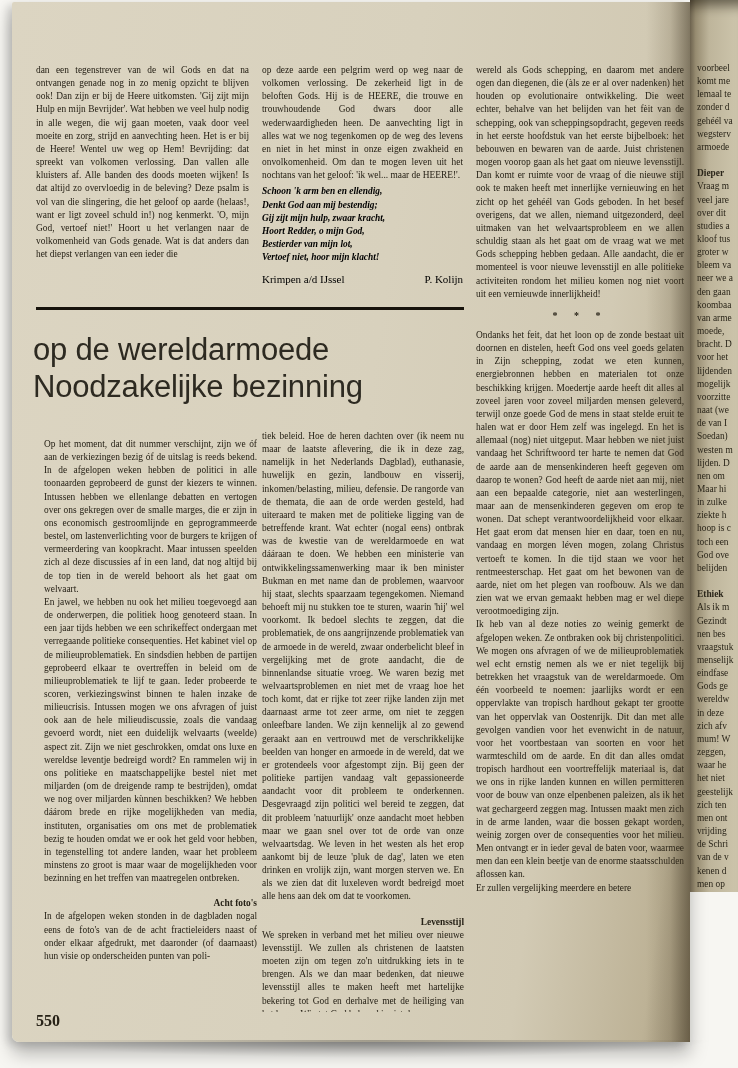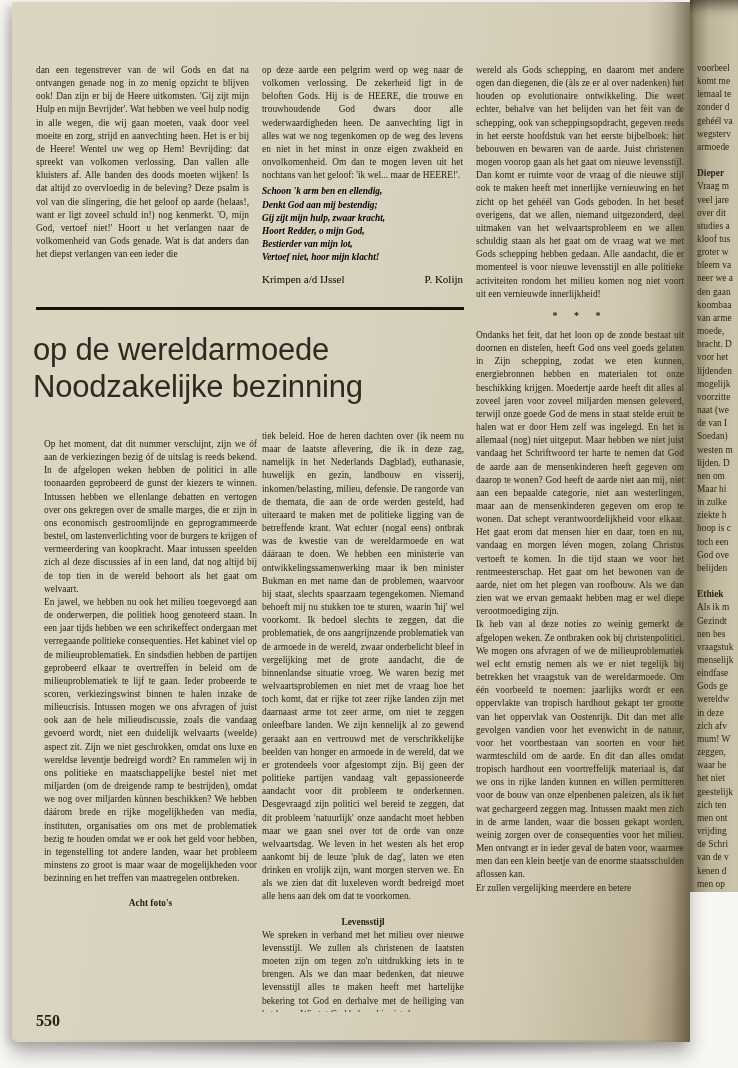--- a/index.html
+++ b/index.html
@@ -47,21 +47,21 @@
 
   .title{
     position:absolute;left:21px;top:329px;width:445px;
     font-family:"Liberation Sans", sans-serif;
     font-size:31px;line-height:37px;letter-spacing:-0.2px;color:#2d2a21;
   }
   .new1{left:32px;top:428px;width:213px;height:574px;margin-top:8px;}
   .new2{left:250px;top:428px;width:202px;height:582px;}
   .colr{left:464px;top:62px;width:208px;height:950px;}
 
-  .subhead{font-weight:bold;margin-top:12px;text-align:center;}
+  .subhead{font-weight:bold;margin-top:12px;text-align:right;}
   .divider{text-align:center;font-weight:bold;letter-spacing:7px;margin:8px 0 7px 0;font-size:10px;}
   .pagenum{position:absolute;left:24px;top:1010px;font-weight:bold;font-size:16px;color:#262116;}
 
   .bottom-shadow{
     position:absolute;left:26px;top:1040px;width:690px;height:18px;
     background:radial-gradient(ellipse at 50% 0%, rgba(0,0,0,0.25), rgba(0,0,0,0) 70%);
   }
 </style>
 </head>
 <body>
@@ -92,20 +92,21 @@
 
     <div class="title">
       <div>op de wereldarmoede</div>
       <div>Noodzakelijke bezinning</div>
     </div>
 
     <div class="col bodytext new1">
       <p>Op het moment, dat dit nummer verschijnt, zijn we óf aan de verkiezingen bezig óf de uitslag is reeds bekend. In de afgelopen weken hebben de politici in alle toonaarden geprobeerd de gunst der kiezers te winnen. Intussen hebben we ellenlange debatten en vertogen over ons gekregen over de smalle marges, die er zijn in ons economisch gestroomlijnde en geprogrammeerde bestel, om lastenverlichting voor de burgers te krijgen of vermeerdering van koopkracht. Maar intussen speelden zich al deze discussies af in een land, dat nog altijd bij de top tien in de wereld behoort als het gaat om welvaart.</p>
       <p>En jawel, we hebben nu ook het milieu toegevoegd aan de onderwerpen, die politiek hoog genoteerd staan. In een jaar tijds hebben we een schrikeffect ondergaan met verregaande politieke consequenties. Het kabinet viel op de milieuproblematiek. En sindsdien hebben de partijen geprobeerd elkaar te overtreffen in beleid om de milieuproblematiek te lijf te gaan. Ieder probeerde te scoren, verkiezingswinst binnen te halen inzake de milieucrisis. Intussen mogen we ons afvragen of juist ook aan de hele milieudiscussie, zoals die vandaag gevoerd wordt, niet een duidelijk welvaarts (weelde) aspect zit. Zijn we niet geschrokken, omdat ons luxe en wereldse leventje bedreigd wordt? En rammelen wij in ons politieke en maatschappelijke bestel niet met miljarden (om de dreigende ramp te bestrijden), omdat we nog over miljarden kùnnen beschikken? We hebben dáárom brede en rijke mogelijkheden van media, instituten, organisaties om ons met de problematiek bezig te houden omdat we er ook het geld voor hebben, in tegenstelling tot andere landen, waar het probleem minstens zo groot is maar waar de mogelijkheden voor bezinning en het treffen van maatregelen ontbreken.</p>
       <div class="subhead">Acht foto's</div>
+      <p>In de afgelopen weken stonden in de dagbladen nogal eens de foto's van de de acht fractieleiders naast of onder elkaar afgedrukt, met daaronder (of daarnaast) hun visie op onderscheiden punten van poli-</p>
     </div>
 
     <div class="col bodytext new2">
       <p>tiek beleid. Hoe de heren dachten over (ik neem nu maar de laatste aflevering, die ik in deze zag, namelijk in het Nederlands Dagblad), euthanasie, huwelijk en gezin, landbouw en visserij, inkomen/belasting, milieu, defensie. De rangorde van de themata, die aan de orde werden gesteld, had uiteraard te maken met de politieke ligging van de betreffende krant. Wat echter (nogal eens) ontbrak was de kwestie van de wereldarmoede en wat dááraan te doen. We hebben een ministerie van ontwikkelingssamenwerking maar ik ben minister Bukman en met name dan de problemen, waarvoor hij staat, slechts spaarzaam tegengekomen. Niemand behoeft mij nu stukken toe te sturen, waarin 'hij' wel voorkomt. Ik bedoel slechts te zeggen, dat die problematiek, de ons aangrijnzende problematiek van de armoede in de wereld, zwaar onderbelicht bleef in vergelijking met de grote aandacht, die de binnenlandse situatie vroeg. We waren bezig met welvaartsproblemen en niet met de vraag hoe het toch komt, dat er rijke tot zeer rijke landen zijn met daarnaast arme tot zeer arme, om niet te zeggen onleefbare landen. We zijn kennelijk al zo gewend geraakt aan en vertrouwd met de verschrikkelijke beelden van honger en armoede in de wereld, dat we er grotendeels voor afgestompt zijn. Bij geen der politieke partijen vandaag valt gepassioneerde aandacht voor dit probleem te onderkennen. Desgevraagd zijn politici wel bereid te zeggen, dat dit probleem 'natuurlijk' onze aandacht moet hebben maar we gaan snel over tot de orde van onze welvaartsdag. We leven in het westen als het erop aankomt bij de leuze 'pluk de dag', laten we eten drinken en vrolijk zijn, want morgen sterven we. En als we zien dat dit luxeleven wordt bedreigd moet alle hens aan dek om dat te voorkomen.</p>
       <div class="subhead">Levensstijl</div>
       <p>We spreken in verband met het milieu over nieuwe levensstijl. We zullen als christenen de laatsten moeten zijn om tegen zo'n uitdrukking iets in te brengen. Als we dan maar bedenken, dat nieuwe levensstijl alles te maken heeft met hartelijke bekering tot God en derhalve met de heiliging van het leven. Wie tot God bekeerd is ziet de</p>
     </div>
 
     <div class="col bodytext colr">
       <p>wereld als Gods schepping, en daarom met andere ogen dan diegenen, die (àls ze er al over nadenken) het houden op evolutionaire ontwikkeling. Die weet echter, behalve van het belijden van het fèit van de schepping, ook van scheppingsopdracht, gegeven reeds in het eerste hoofdstuk van het eerste bijbelboek: het bebouwen en bewaren van de aarde. Juist christenen mogen voorop gaan als het gaat om nieuwe levensstijl. Dan komt er ruimte voor de vraag of die nieuwe stijl ook te maken heeft met innerlijke vernieuwing en het zicht op het gehéél van Gods geboden. In het besef overigens, dat we allen, niemand uitgezonderd, deel uitmaken van het welvaartsprobleem en we allen schuldig staan als het gaat om de vraag wat we met Gods schepping hebben gedaan. Alle aandacht, die er momenteel is voor nieuwe levensstijl en alle politieke activiteiten rondom het milieu komen nog niet voort uit een vernieuwde innerlijkheid!</p>

